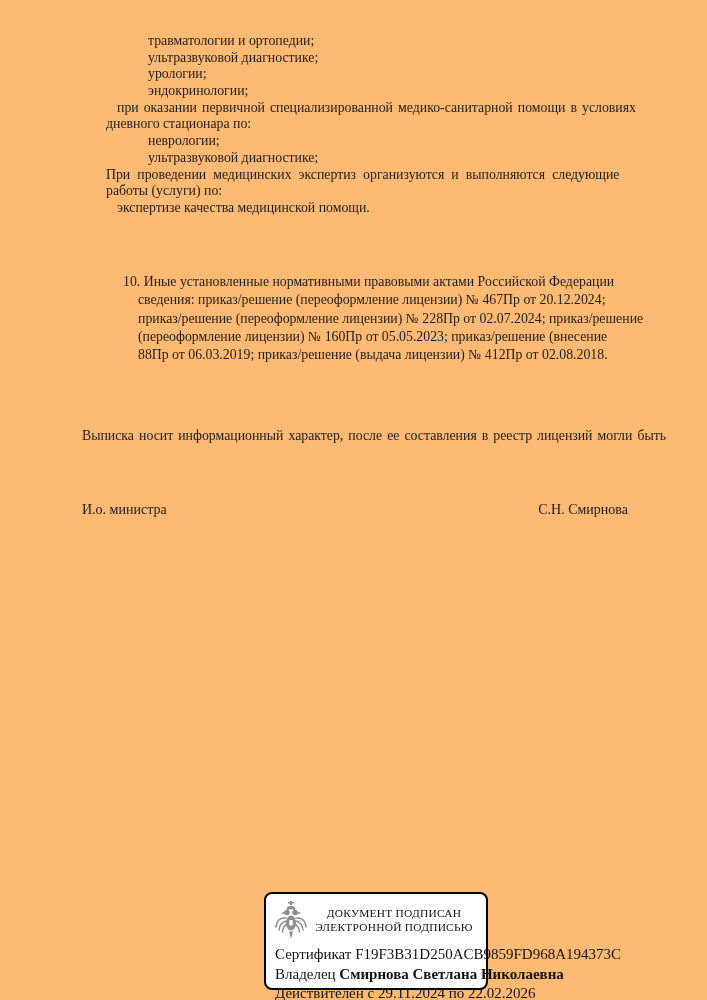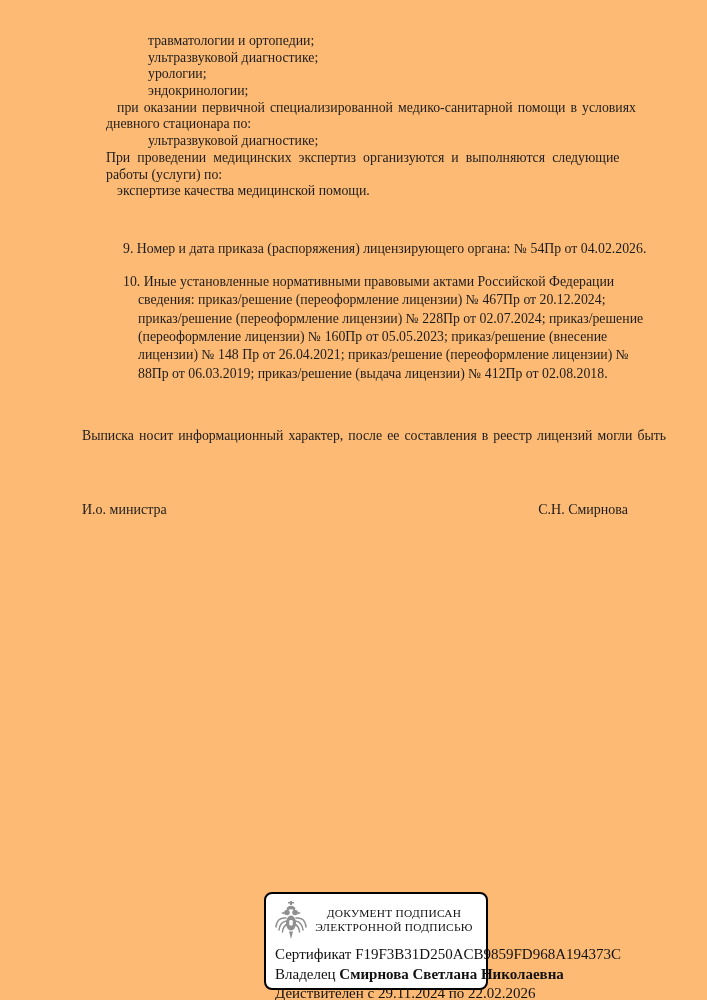--- a/index.html
+++ b/index.html
@@ -52,36 +52,33 @@
 
 <div class="page">
 
   <div id="block-services" class="block">
       <div class="line spec">травматологии и ортопедии;</div>
       <div class="line spec">ультразвуковой диагностике;</div>
       <div class="line spec">урологии;</div>
       <div class="line spec">эндокринологии;</div>
       <div class="line sub ws-med">при оказании первичной специализированной медико-санитарной помощи в условиях</div>
       <div class="line par">дневного стационара по:</div>
+      <div class="line spec">неврологии;</div>
       <div class="line spec">ультразвуковой диагностике;</div>
       <div class="line par ws-wide">При проведении медицинских экспертиз организуются и выполняются следующие</div>
       <div class="line par">работы (услуги) по:</div>
       <div class="line sub">экспертизе качества медицинской помощи.</div>
     </div>
 
-  <div id="block-item9" class="block">
-      <div class="line num">9. Номер и дата приказа (распоряжения) лицензирующего органа: № 54Пр от 04.02.2026.</div>
-    </div>
 
   <div id="block-item10" class="block">
       <div class="line num">10. Иные установленные нормативными правовыми актами Российской Федерации</div>
       <div class="line cont">сведения: приказ/решение (переоформление лицензии) № 467Пр от 20.12.2024;</div>
       <div class="line cont">приказ/решение (переоформление лицензии) № 228Пр от 02.07.2024; приказ/решение</div>
       <div class="line cont">(переоформление лицензии) № 160Пр от 05.05.2023; приказ/решение (внесение</div>
-      <div class="line cont">лицензии) № 148 Пр от 26.04.2021; приказ/решение (переоформление лицензии) №</div>
       <div class="line cont">88Пр от 06.03.2019; приказ/решение (выдача лицензии) № 412Пр от 02.08.2018.</div>
     </div>
 
   <div id="block-note" class="block">
       <div class="line flush ws-med">Выписка носит информационный характер, после ее составления в реестр лицензий могли быть</div>
     </div>
 
   <div class="sig-row">
     <span>И.о. министра</span>
     <span>С.Н. Смирнова</span>

